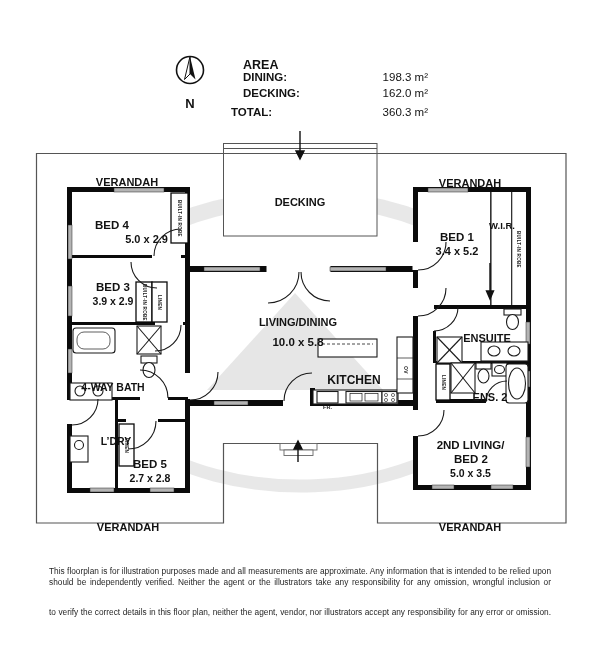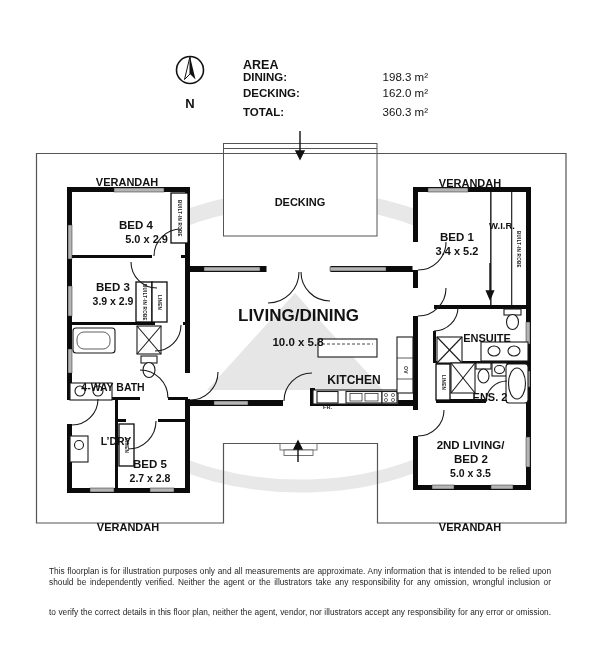--- a/index.html
+++ b/index.html
@@ -218,55 +218,55 @@
       <polygon points="190,56.5 184.5,79.5 190,74" fill="#fff" stroke="#111" stroke-width="1"></polygon>
     </g>
   </svg>
 
   <div class="lbl" style="left:168px;top:87px;width:44px;font-size:13px;">N</div>
   <div class="lbl" style="left:243px;top:48px;width:60px;text-align:left;font-size:12.5px;">AREA</div>
   <div class="legend-label" style="left:243px;top:71px;">DINING:</div>
   <div class="legend-value" style="left:328px;top:71px;">198.3 m²</div>
   <div class="legend-label" style="left:243px;top:87px;">DECKING:</div>
   <div class="legend-value" style="left:328px;top:87px;">162.0 m²</div>
-  <div class="legend-label" style="left:243px;top:106px;">TOTAL:</div>
+  <div class="legend-label" style="left:231px;top:106px;">TOTAL:</div>
   <div class="legend-value" style="left:328px;top:106px;">360.3 m²</div>
 
   <div class="lbl" style="left:67px;top:166px;width:120px;font-size:11px;">VERANDAH</div>
   <div class="lbl" style="left:410px;top:167px;width:120px;font-size:11px;">VERANDAH</div>
   <div class="lbl" style="left:68px;top:511px;width:120px;font-size:11px;">VERANDAH</div>
   <div class="lbl" style="left:410px;top:511px;width:120px;font-size:11px;">VERANDAH</div>
   <div class="lbl" style="left:250px;top:186px;width:100px;font-size:11px;">DECKING</div>
 
-  <div class="lbl" style="left:96px;top:209px;width:80px;font-size:11.5px;">BED 4</div>
+  <div class="lbl" style="left:72px;top:209px;width:80px;font-size:11.5px;">BED 4</div>
   <div class="lbl" style="left:88px;top:223px;width:80px;font-size:11px;text-align:right;">5.0 x 2.9</div>
   <div class="lbl" style="left:73px;top:271px;width:80px;font-size:11.5px;">BED 3</div>
   <div class="lbl" style="left:73px;top:285px;width:80px;font-size:10.5px;">3.9 x 2.9</div>
   <div class="lbl" style="left:70px;top:371px;width:86px;font-size:10.5px;">4-WAY BATH</div>
   <div class="lbl" style="left:68px;top:425px;width:48px;font-size:10.5px;padding-left:24px;">L’DRY</div>
   <div class="lbl" style="left:116px;top:448px;width:68px;font-size:11.5px;">BED 5</div>
   <div class="lbl" style="left:116px;top:462px;width:68px;font-size:10.5px;">2.7 x 2.8</div>
-  <div class="lbl" style="left:238px;top:296px;width:120px;font-size:17px;">LIVING/DINING</div>
+  <div class="lbl" style="left:238px;top:306px;width:120px;font-size:11px;">LIVING/DINING</div>
   <div class="lbl" style="left:238px;top:326px;width:120px;font-size:11.5px;">10.0 x 5.8</div>
   <div class="lbl" style="left:314px;top:364px;width:80px;font-size:12px;">KITCHEN</div>
   <div class="lbl" style="left:417px;top:221px;width:80px;font-size:11.5px;">BED 1</div>
   <div class="lbl" style="left:417px;top:235px;width:80px;font-size:11px;">3.4 x 5.2</div>
   <div class="lbl" style="left:480px;top:211px;width:44px;font-size:9.5px;">W.I.R.</div>
   <div class="lbl" style="left:447px;top:322px;width:80px;font-size:11px;">ENSUITE</div>
   <div class="lbl" style="left:455px;top:381px;width:70px;font-size:11px;">ENS. 2</div>
   <div class="lbl" style="left:414px;top:429px;width:113px;font-size:11.5px;">2ND LIVING/</div>
   <div class="lbl" style="left:414px;top:443px;width:114px;font-size:11.5px;">BED 2</div>
   <div class="lbl" style="left:414px;top:457px;width:113px;font-size:10.5px;">5.0 x 3.5</div>
 
   <div class="vt" style="left:171px;top:195px;width:17px;height:46px;font-size:4.5px;">BUILT-IN ROBE</div>
   <div class="vt" style="left:136px;top:283px;width:16px;height:38px;font-size:4.5px;">BUILT-IN ROBE</div>
   <div class="vt" style="left:152px;top:283px;width:15px;height:38px;font-size:4.5px;">LINEN</div>
   <div class="vt" style="left:119px;top:426px;width:15px;height:38px;font-size:4.5px;">LINEN</div>
   <div class="vt" style="left:436px;top:366px;width:14px;height:32px;font-size:4.5px;">LINEN</div>
   <div class="vt" style="left:512px;top:218px;width:13px;height:62px;font-size:4.5px;">BUILT-IN ROBE</div>
   <div class="vt" style="left:399px;top:361px;width:13px;height:17px;font-size:5px;">OV</div>
   <div class="lbl" style="left:317px;top:393.5px;width:21px;font-size:5.5px;">FR.</div>
 
-  <div class="disc" style="top:566px;">This floorplan is for illustration purposes only and all measurements are approximate. Any information that is intended to be relied upon</div>
+  <div class="disc" style="top:566px;">This floorplan is for illustration purposes made and all measurements are approximate. Any information that is intended to be relied upon</div>
   <div class="disc" style="top:577px;">should be independently verified. Neither the agent or the illustrators take any responsibility for any omission, wrongful inclusion or</div>
   <div class="disc" style="top:599px;margin-top:8px;">to verify the correct details in this floor plan, neither the agent, vendor, nor illustrators accept any responsibility for any error or omission.</div>
 
 </div>
 
 </body></html>

